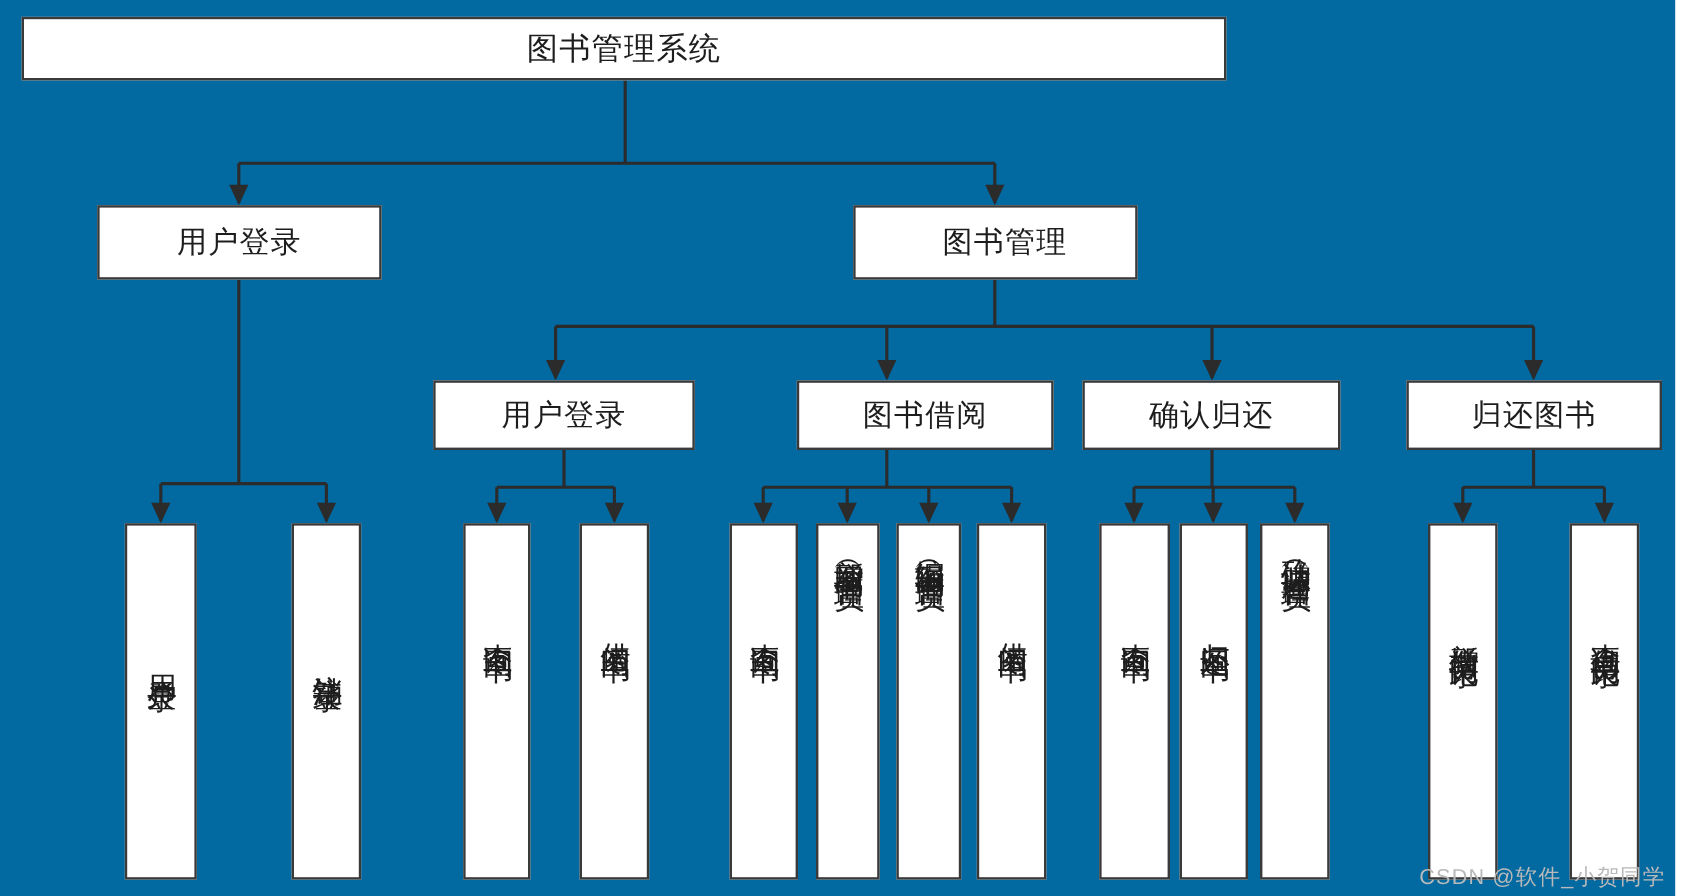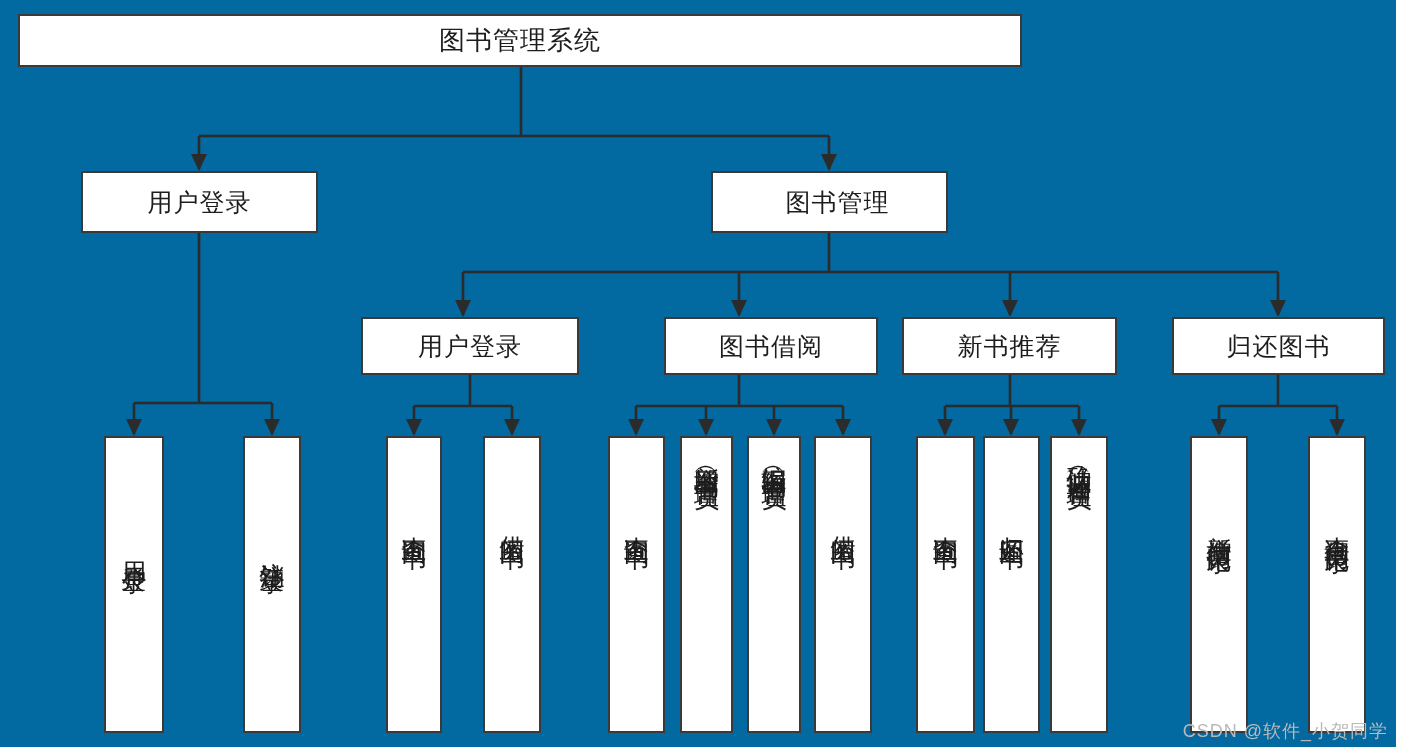--- a/index.html
+++ b/index.html
@@ -145,21 +145,21 @@
       <div class="node-box horizontal " style="left: 711px; top: 171px; width: 237px; height: 62px; padding-left: 16px;">
         <span>图书管理</span>
       </div>
       <div class="node-box horizontal " style="left: 361px; top: 317px; width: 218px; height: 58px;">
         <span>用户登录</span>
       </div>
       <div class="node-box horizontal " style="left: 632px; top: 317px; width: 214px; height: 58px; margin-left: 32px;">
         <span>图书借阅</span>
       </div>
       <div class="node-box horizontal " style="left: 902px; top: 317px; width: 215px; height: 58px;">
-        <span>新书推荐</span>
+        <span>确认归还</span>
       </div>
       <div class="node-box horizontal " style="left: 1172px; top: 317px; width: 213px; height: 58px;">
         <span>归还图书</span>
       </div>
       <div class="node-box vertical low" style="left: 104px; top: 436px; width: 60px; height: 297px;">
         <span class="vtext">用户登录</span>
       </div>
       <div class="node-box vertical low" style="left: 243px; top: 436px; width: 58px; height: 297px;">
         <span class="vtext">注销登录</span>
       </div>

